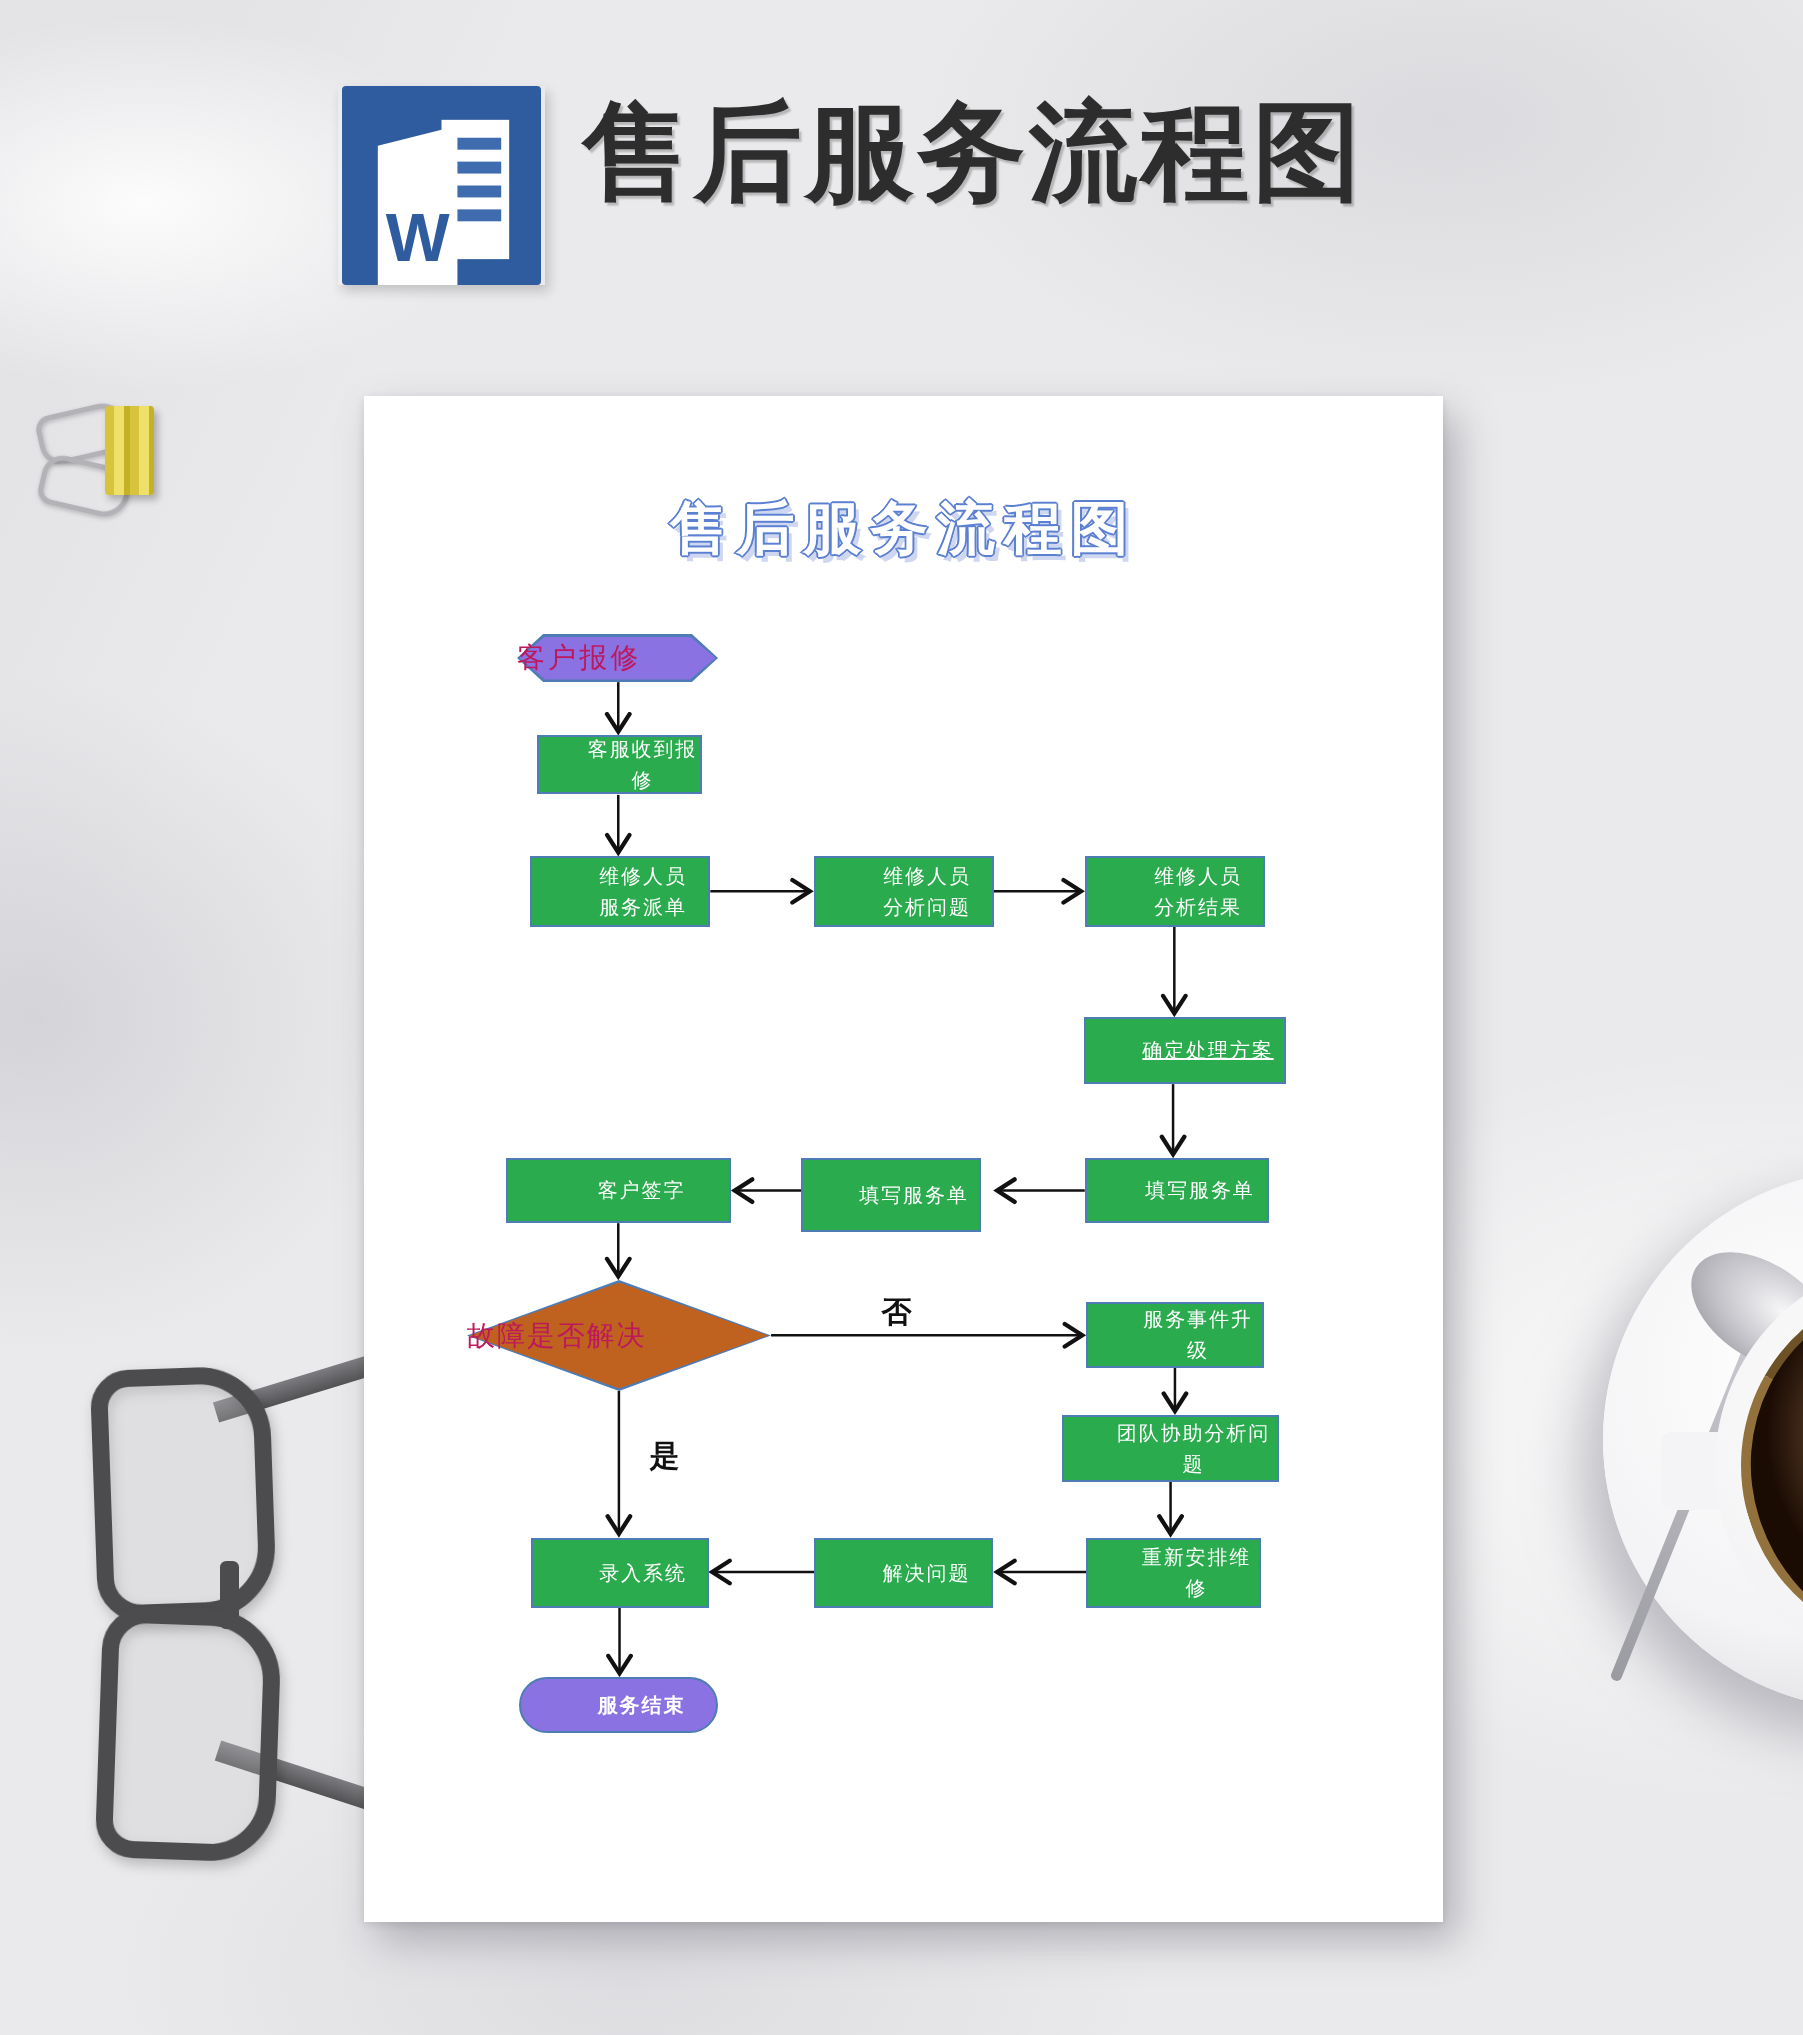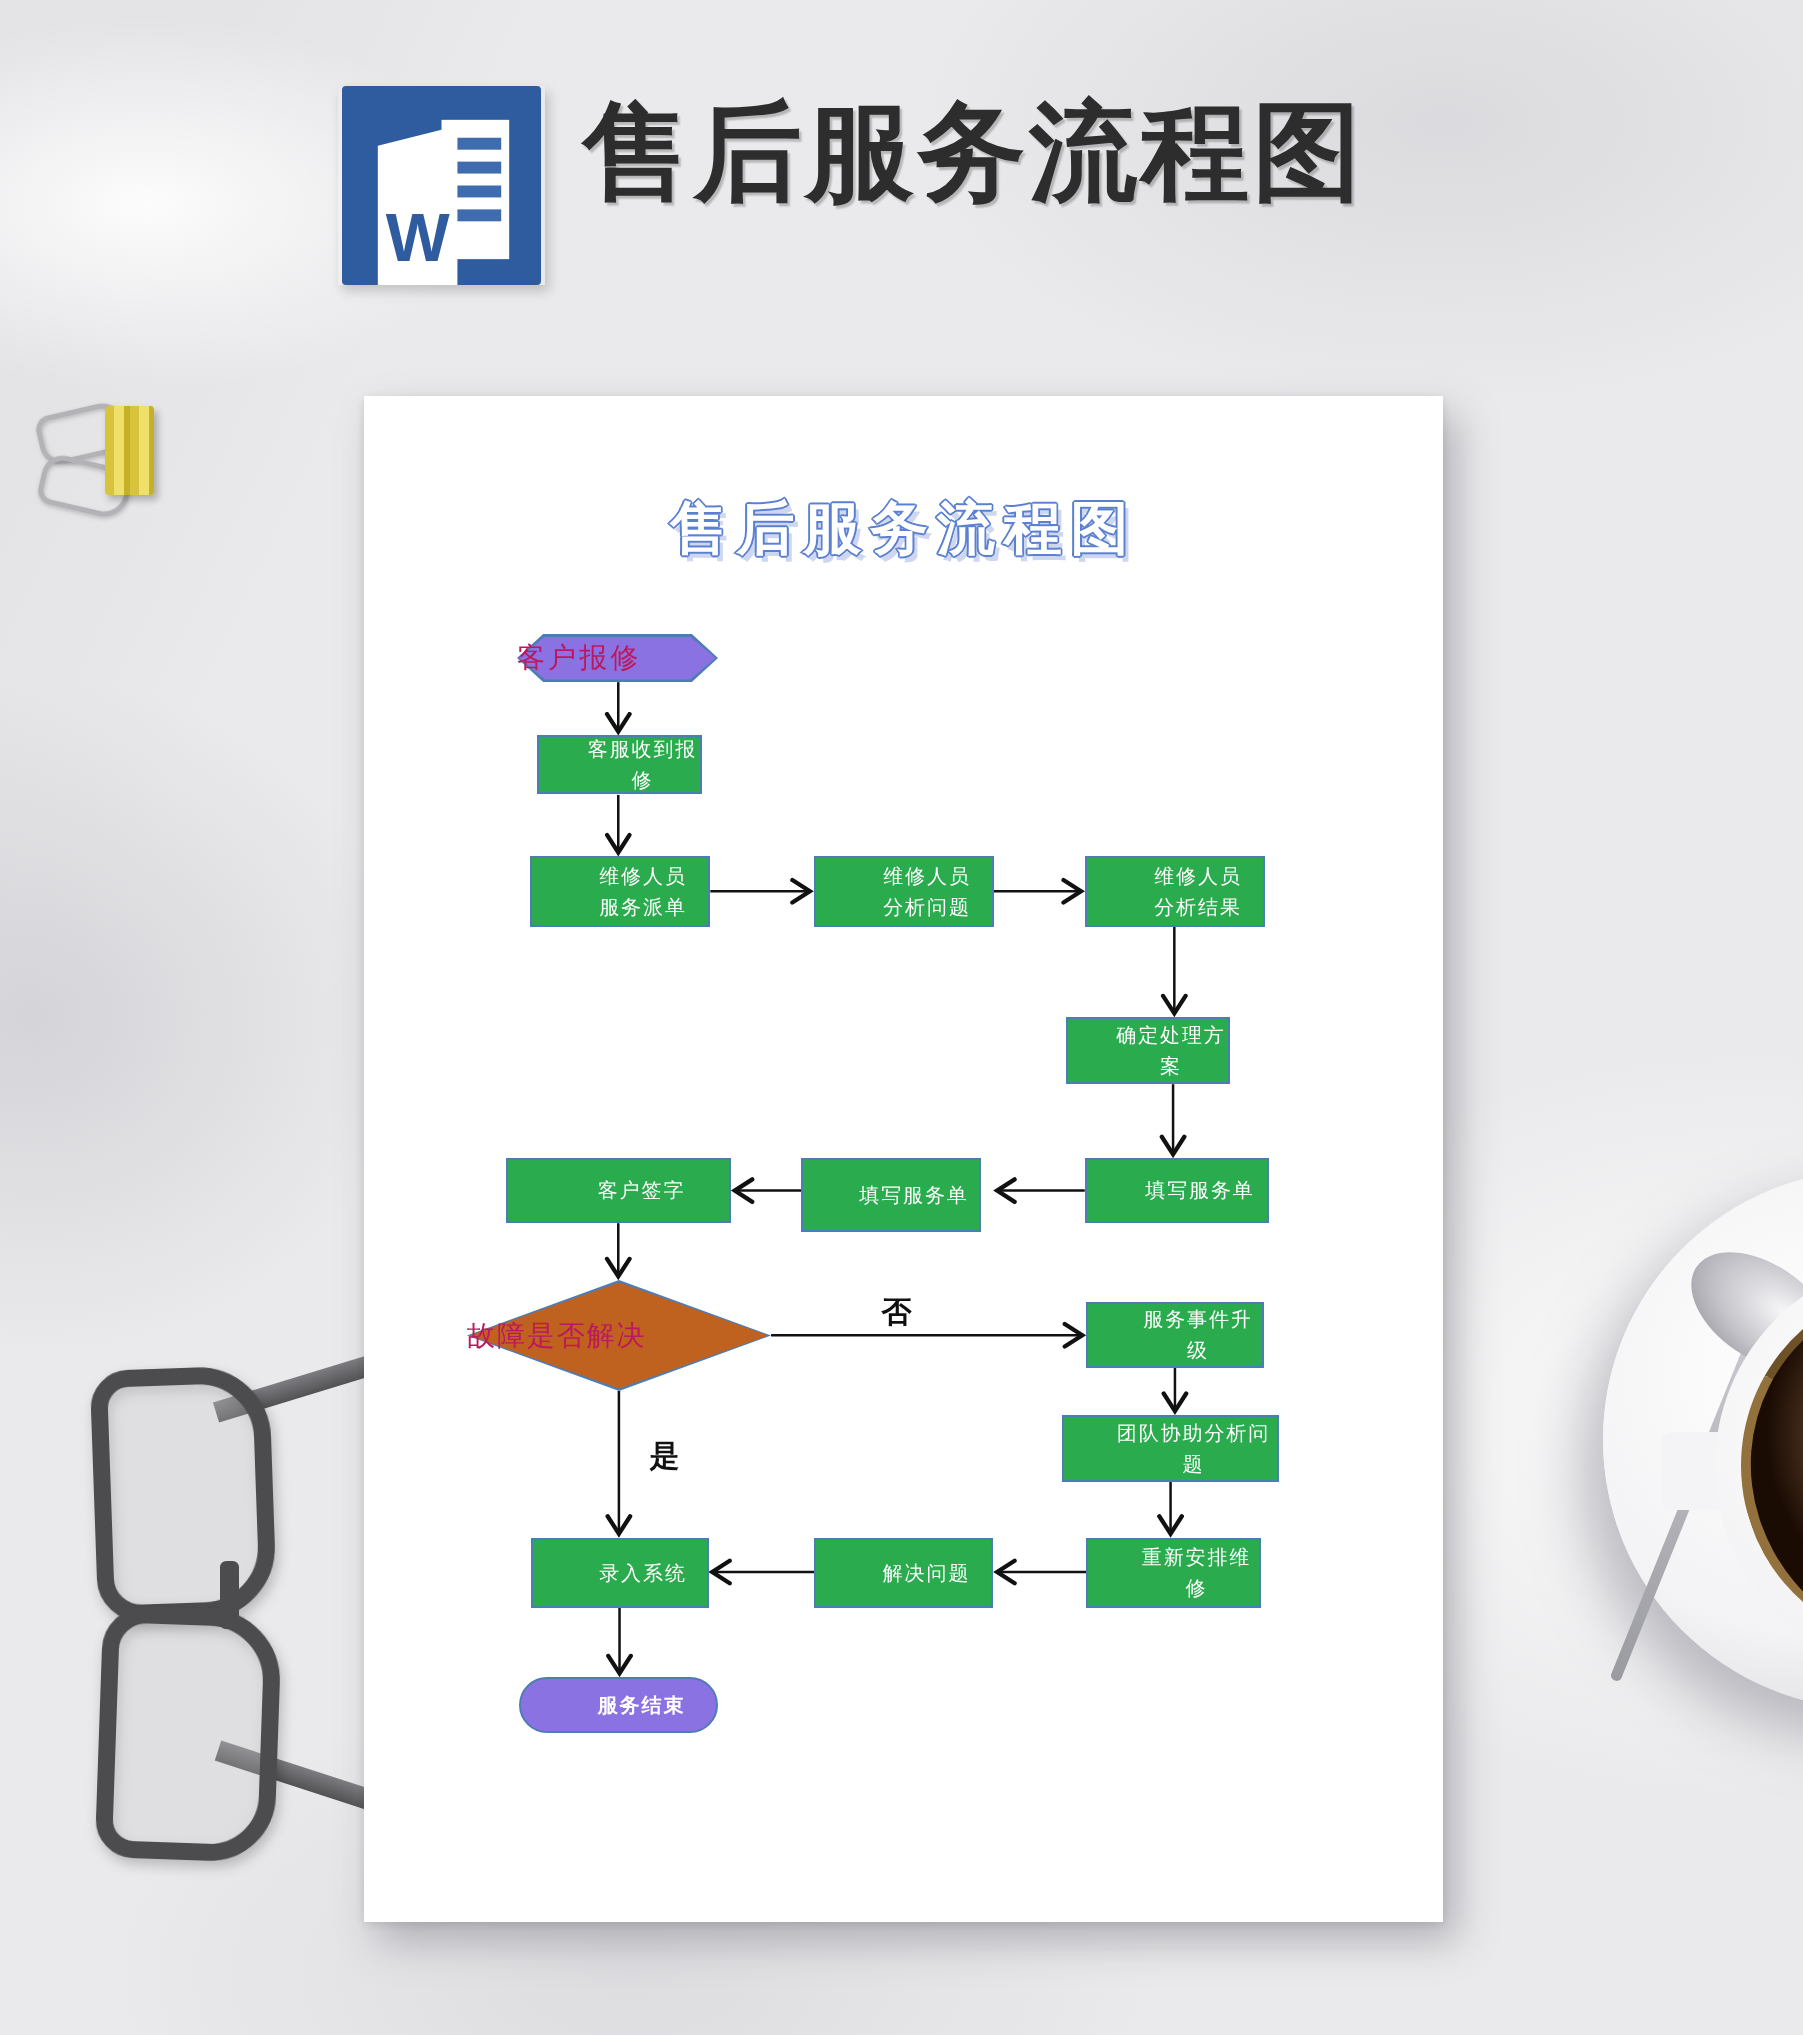--- a/index.html
+++ b/index.html
@@ -48,21 +48,21 @@
     clip-path:polygon(50% 0%,100% 50%,50% 100%,0% 50%);}
   .diamond .shape-fill-inner{background:#bf6220;}
   .shape-label{position:relative;z-index:2;}
   .capsule{background:#8a72e3;border:2.5px solid #4e7cb5;border-radius:626px;font-weight:bold;}
   .edge-label{position:absolute;width:69px;text-align:center;font-size:30px;font-weight:700;color:#111;}
   #n-start{left:153px;top:238px;width:201px;height:48px;}
   #n-receive{left:173px;top:339px;width:165px;height:59px;}
   #n-dispatch{left:166px;top:460px;width:180px;height:71px;}
   #n-analyze{left:450px;top:460px;width:180px;height:71px;}
   #n-result{left:721px;top:460px;width:180px;height:71px;}
-  #n-plan{left:702px;top:621px;width:164px;height:67px;}
+  #n-plan{left:720px;top:621px;width:202px;height:67px;text-decoration:underline;}
   #n-sign{left:142px;top:762px;width:225px;height:65px;}
   #n-form{left:429px;top:762px;width:180px;height:74px;margin-left:8px;}
   #n-onsite{left:721px;top:762px;width:184px;height:65px;}
   #n-decision{left:103px;top:884px;width:304px;height:111px;letter-spacing:1.9px;}
   #n-escalate{left:722px;top:906px;width:178px;height:66px;}
   #n-team{left:698px;top:1019px;width:217px;height:67px;}
   #n-record{left:167px;top:1142px;width:178px;height:70px;}
   #n-solve{left:450px;top:1142px;width:179px;height:70px;}
   #n-reschedule{left:722px;top:1142px;width:175px;height:70px;}
   #n-end{left:155px;top:1281px;width:199px;height:56px;}

